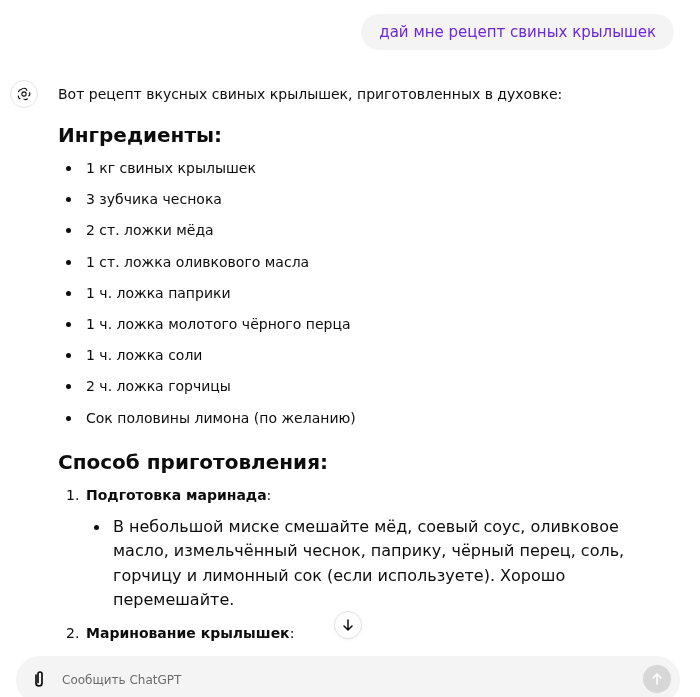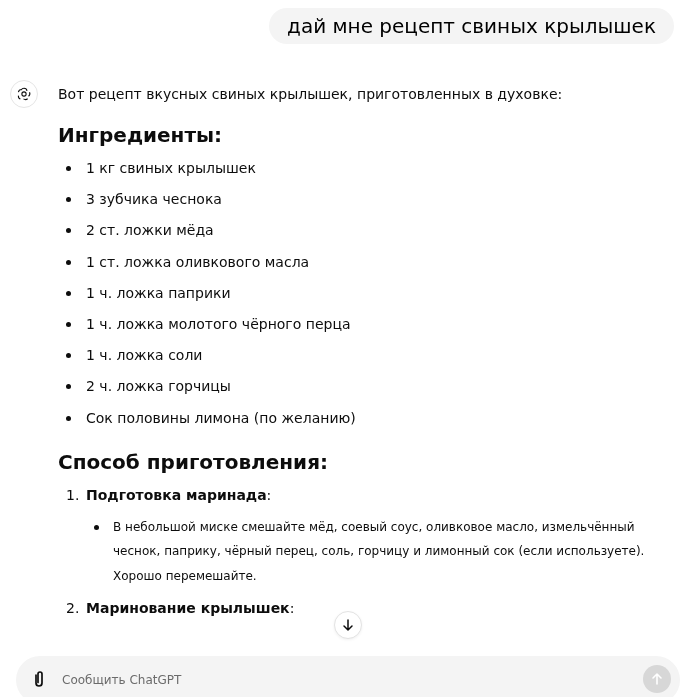--- a/index.html
+++ b/index.html
@@ -1,44 +1,44 @@
 <!DOCTYPE html>
 <html><head>
 <meta charset="utf-8">
 <style>
   html, body { margin:0; padding:0; }
   body {
     width:700px; height:697px; overflow:hidden; background:#ffffff;
     font-family:"DejaVu Sans", sans-serif; color:#0d0d0d; position:relative;
   }
   .user-bubble {
-    position:absolute; right:26px; top:8px;
+    position:absolute; right:26px; top:14px;
     background:#f4f4f4; border-radius:20px;
-    padding:8px 18px; font-size:20px; line-height:20px; color:#000000;
+    padding:8px 18px; font-size:15px; line-height:20px; color:#6d28d9;
   }
   .assistant-avatar {
     position:absolute; left:10px; top:80px; width:26px; height:26px;
     border-radius:50%; border:1px solid #e5e5e5; background:#fff;
     display:flex; align-items:center; justify-content:center;
   }
   .assistant-avatar svg { width:16px; height:16px; }
   .content { position:absolute; left:58px; top:84px; width:610px; font-size:14px; }
   .intro { line-height:20px; margin:0; }
   h3 { font-size:20px; font-weight:bold; margin:20px 0 12px 0; line-height:22px; }
   ul.ingredients { list-style:none; margin:0; padding:0; }
   ul.ingredients li { position:relative; padding-left:28px; height:31.2px; line-height:20px; }
   ul.ingredients li::before {
     content:""; position:absolute; left:8px; top:8px; width:5px; height:5px;
     border-radius:50%; background:#0d0d0d;
   }
   .step { position:relative; padding-left:28px; line-height:20px; margin-bottom:10px; }
   .step-num { position:absolute; left:8px; top:0; }
   .step-title { font-weight:bold; }
   .sub-bullets { list-style:none; padding:0; margin:10px 0 0 0; }
-  .sub-bullets li { position:relative; padding-left:27px; line-height:24.5px; font-size:12px; }
+  .sub-bullets li { position:relative; padding-left:27px; line-height:24.5px; font-size:16px; }
   .sub-bullets li::before {
     content:""; position:absolute; left:8px; top:10px; width:5px; height:5px;
     border-radius:50%; background:#0d0d0d;
   }
   .scroll-down {
     position:absolute; left:334px; top:611px; width:26px; height:26px;
     border-radius:50%; border:1px solid #e3e3e3; background:#fff;
     display:flex; align-items:center; justify-content:center;
     box-shadow:0 1px 3px rgba(0,0,0,0.06);
   }

